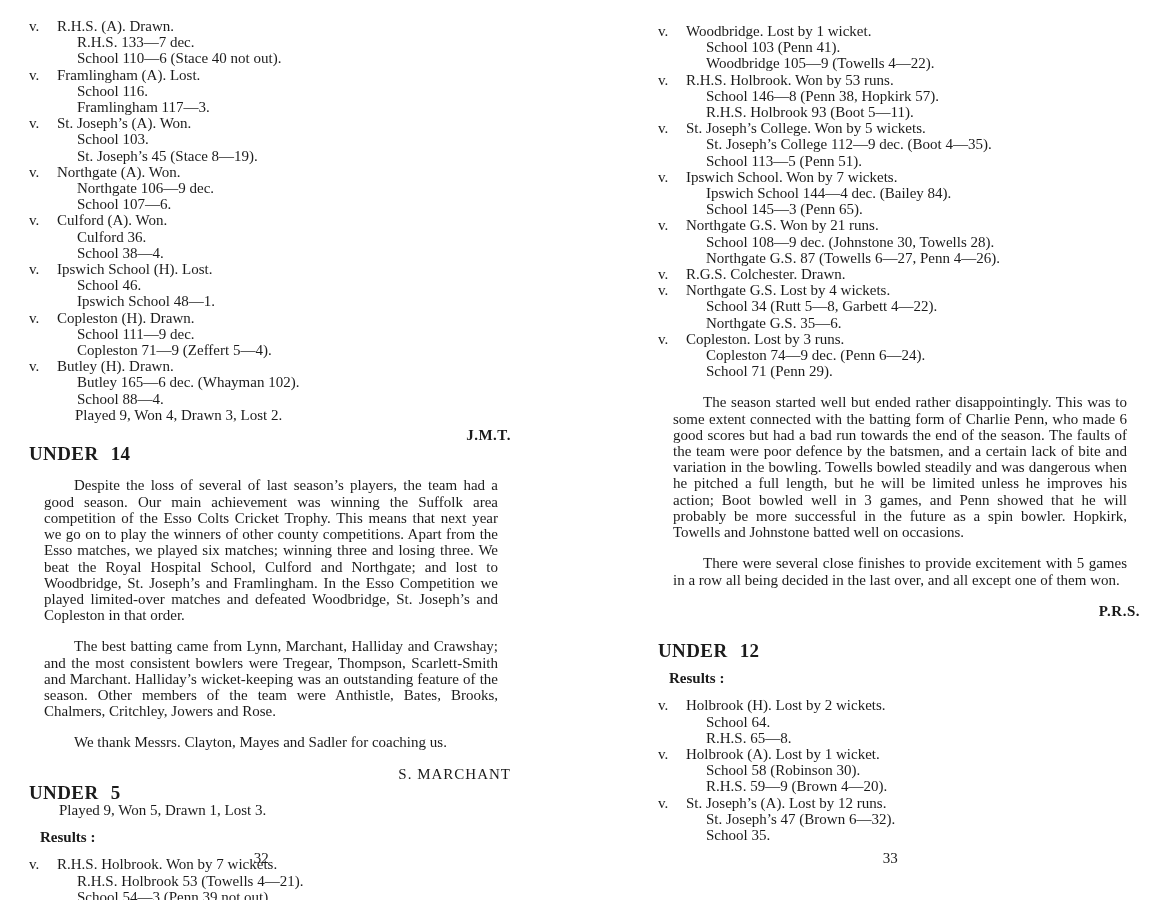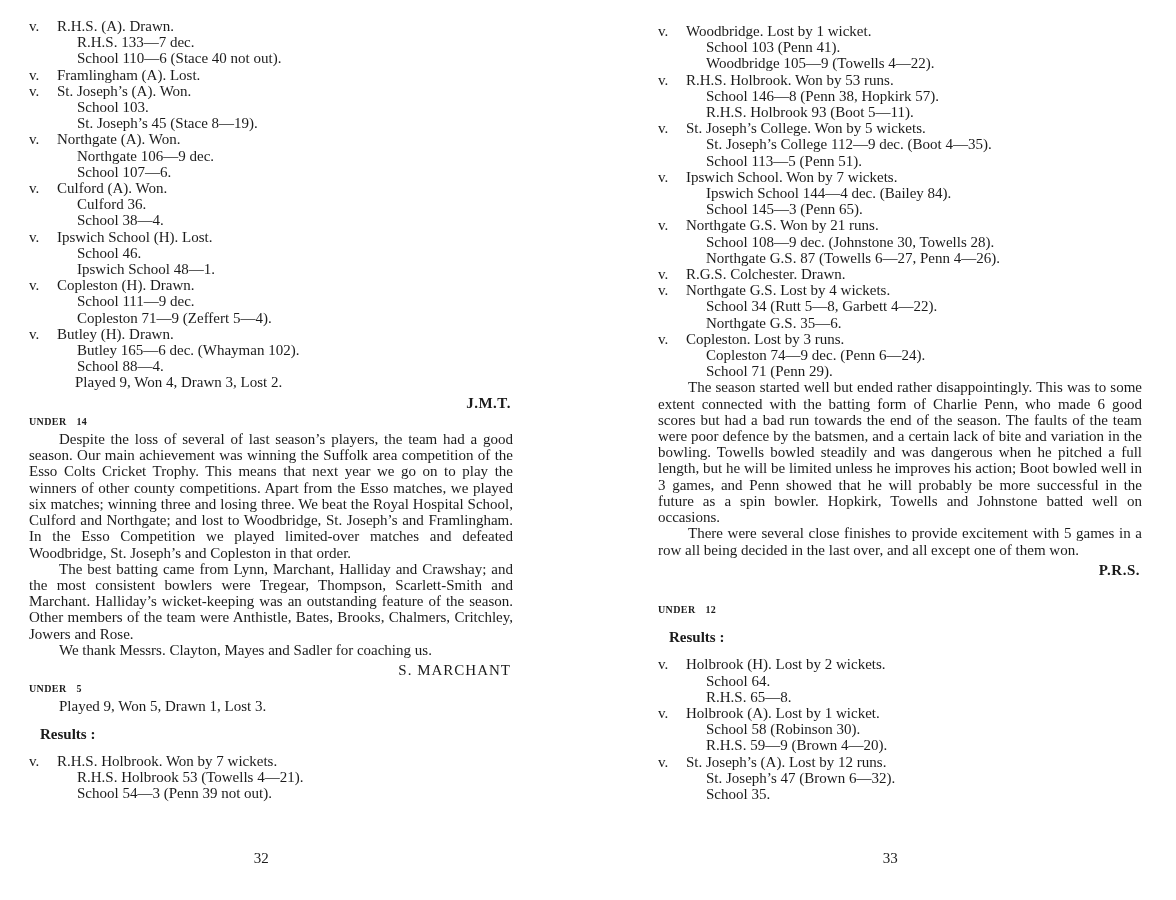--- a/index.html
+++ b/index.html
@@ -31,32 +31,32 @@
   .score-line { margin-left: 20px; }
 
   .season-record { margin: 0 0 0 46px; }
   .record-indent { margin: 0; text-indent: 30px; }
 
   .signature { text-align: right; margin: 4px 2px 2px 0; }
   .signature.bold { font-weight: 700; letter-spacing: 0.5px; }
   .signature.caps { letter-spacing: 1px; }
 
   h2.section-heading {
-    font-size: 10px;
+    font-size: 19px;
     font-weight: 700;
     letter-spacing: 0.4px;
     word-spacing: 7px;
     margin: 3px 0 1px 0;
   }
   h2.spaced { margin-top: 24px; }
 
   .results-label { font-weight: 700; margin: 11px; }
 
   .para {
-    margin: 0;
+    margin: 15px;
     text-align: justify;
     text-indent: 30px;
   }
 
   .page-number {
     position: absolute;
     top: 850px;
     left: 0;
     width: 96%;
     text-align: center;
@@ -78,20 +78,26 @@
 
               <div class="score-line">R.H.S. 133—7 dec.</div>
 
               <div class="score-line">School 110—6 (Stace 40 not out).</div>
             </div>
         </div>
 
         <div class="match">
           <span class="v-marker">v.</span>
           <p class="match-header">Framlingham (A). Lost.</p>
+          <div>
+
+              <div class="score-line">School 116.</div>
+
+              <div class="score-line">Framlingham 117—3.</div>
+            </div>
         </div>
 
         <div class="match">
           <span class="v-marker">v.</span>
           <p class="match-header">St. Joseph’s (A). Won.</p>
           <div>
 
               <div class="score-line">School 103.</div>
 
               <div class="score-line">St. Joseph’s 45 (Stace 8—19).</div>

